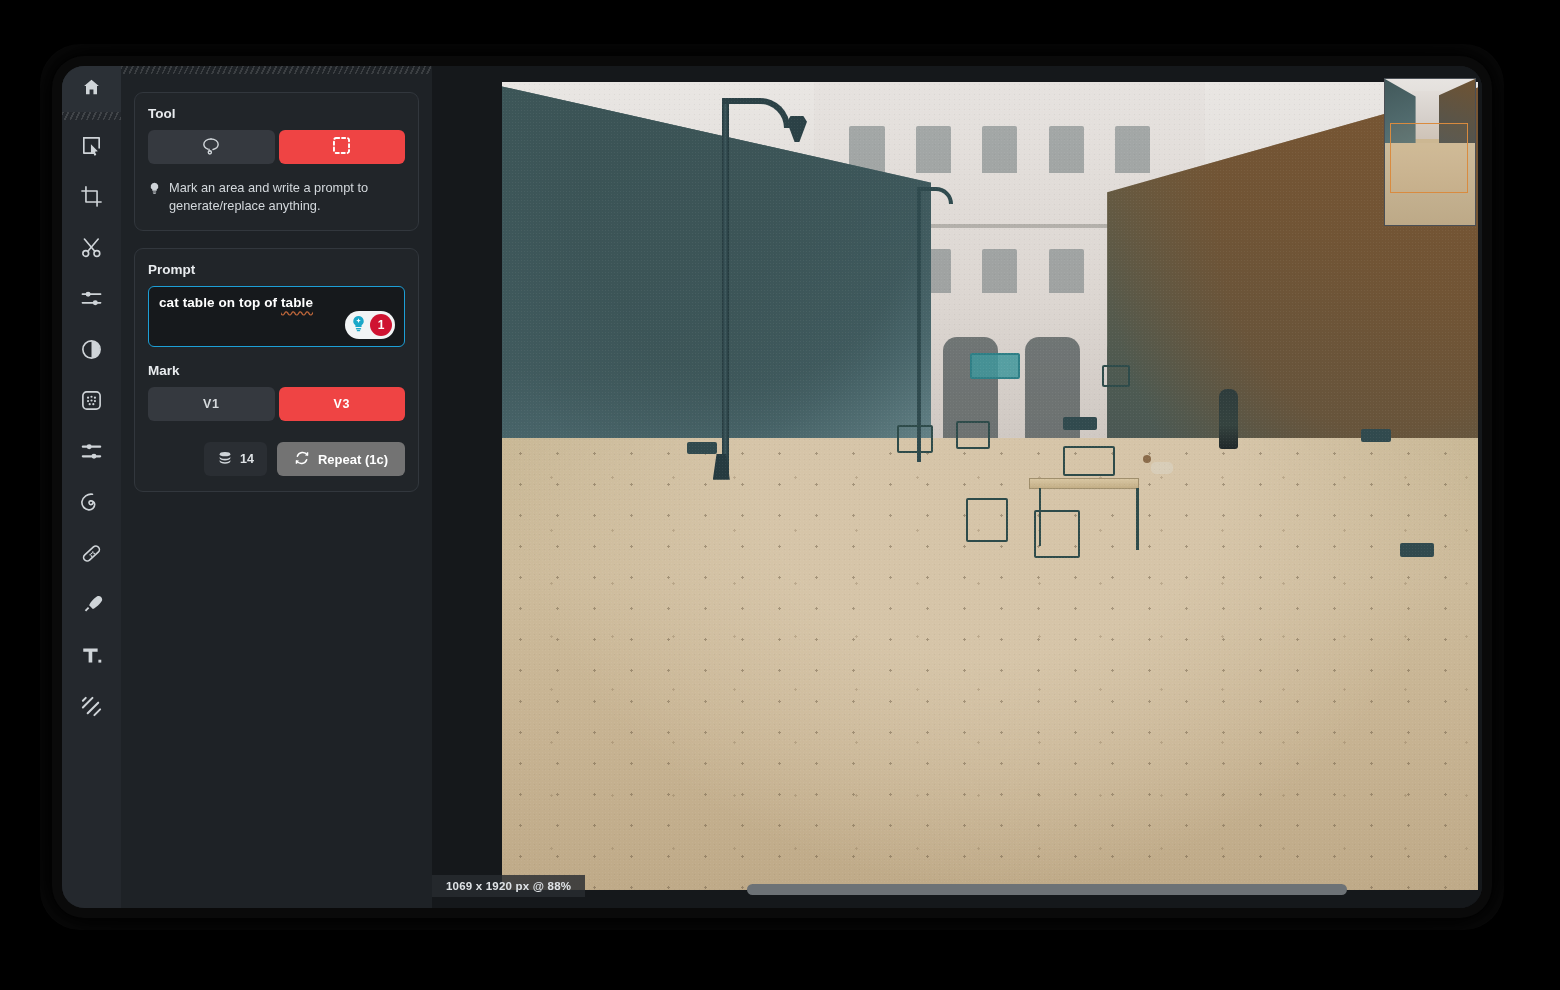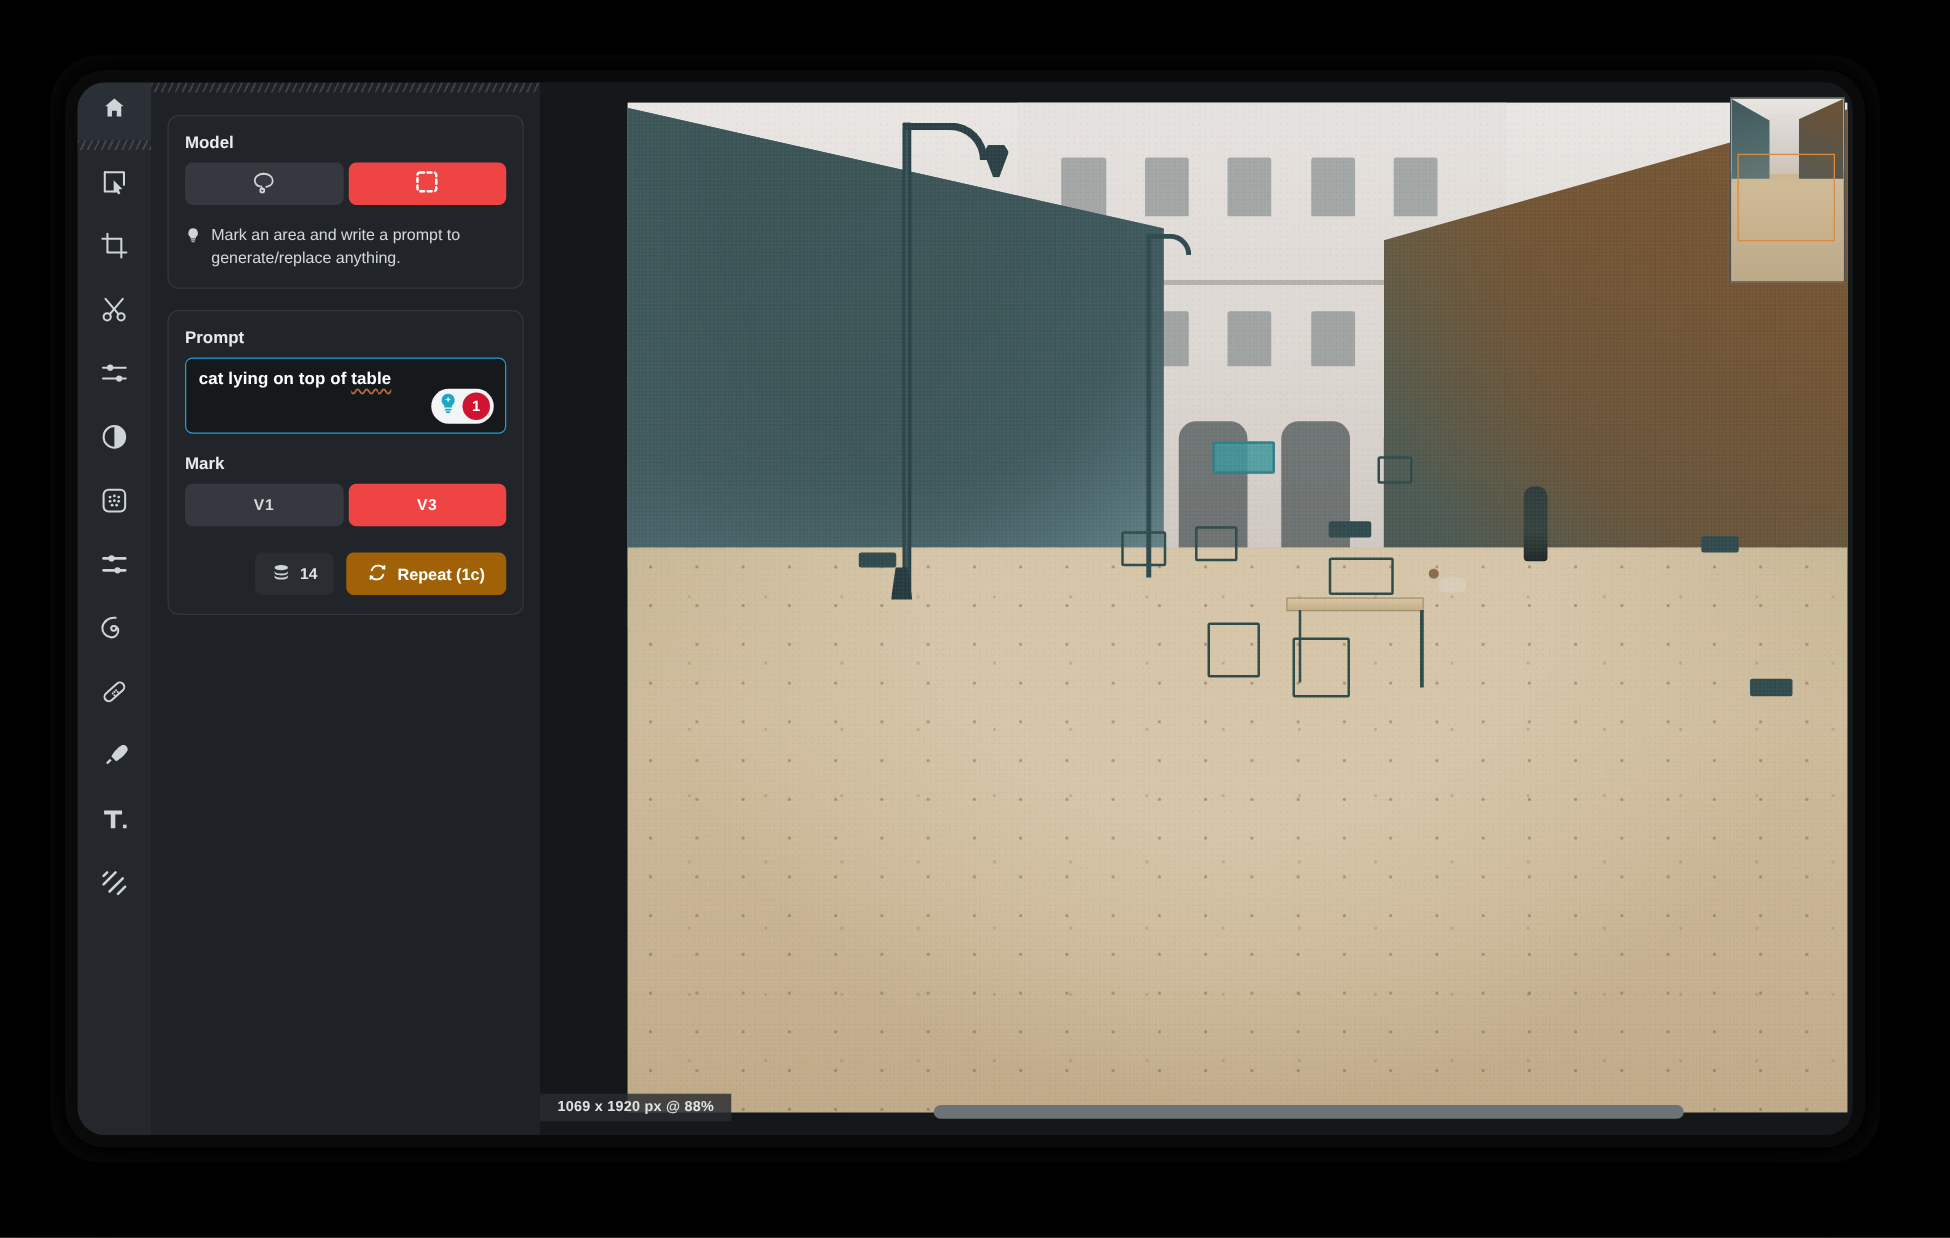--- a/index.html
+++ b/index.html
@@ -152,21 +152,21 @@
   }
   #credit-chip {
     display: flex; align-items: center; gap: 7px;
     background: #2a2e33; border-radius: 6px;
     height: 34px; padding: 0 13px;
     color: #dfe3e6; font-size: 12.5px; font-weight: bold;
     cursor: pointer;
   }
   #repeat-button {
     display: flex; align-items: center; justify-content: center; gap: 8px;
-    background: #a16207; border-radius: 6px;
+    background: #737373; border-radius: 6px;
     height: 34px; padding: 0 17px;
     color: #ffffff; font-size: 13px; font-weight: bold;
     cursor: pointer;
   }
 
   
   #canvas-area {
     position: absolute; left: 370px; top: 0;
     width: 1050px; height: 842px;
     background: #15181b;
@@ -503,21 +503,21 @@
     </div>
   </div>
 
   <div id="panel">
 
     <div id="panel-hatch"></div>
 
     <div id="panel-body">
 
       <div class="card">
-        <div class="section-label">Model</div>
+        <div class="section-label">Tool</div>
 
         <div class="seg-group">
           <div class="seg off">
             <span>
               <svg width="20" height="20" viewBox="0 0 24 24">
                 <path class="ic" d="M12 3.6c4.8 0 8.6 2.8 8.6 6.4 0 3-2.6 5.5-6.2 6.2"></path>
                 <path class="ic" d="M12 3.6C7.2 3.6 3.4 6.4 3.4 10c0 2.6 2 4.8 4.8 5.8"></path>
                 <path class="ic" d="M9.6 15.8c0 1.3.6 2.2 1.5 2.6"></path>
                 <circle class="ic" cx="10.6" cy="19.6" r="1.9"></circle>
               </svg>
@@ -541,21 +541,21 @@
             </svg>
           </span>
           <span>Mark an area and write a prompt to generate/replace anything.</span>
         </div>
       </div>
 
       <div class="card">
         <div class="section-label">Prompt</div>
 
         <div id="prompt-box" title="Describe what to generate">
-          <div id="prompt-text"><span>cat lying on top of </span><span class="misspell">table</span></div>
+          <div id="prompt-text"><span>cat table on top of </span><span class="misspell">table</span></div>
 
           <div id="prompt-badge">
             <span>
               <svg width="19" height="19" viewBox="0 0 24 24">
                 <path fill="#1ba7c8" d="M12 2.4a6.6 6.6 0 0 0-3.9 11.9v2.1h7.8v-2.1A6.6 6.6 0 0 0 12 2.4Z"></path>
                 <rect fill="#1ba7c8" x="8.6" y="17.6" width="6.8" height="1.9" rx=".9"></rect>
                 <rect fill="#1ba7c8" x="9.8" y="20.2" width="4.4" height="1.7" rx=".8"></rect>
                 <path fill="#ffffff" d="M12 5.4l.85 2.1 2.1.85-2.1.85L12 11.3l-.85-2.1-2.1-.85 2.1-.85Z"></path>
               </svg>
             </span>

